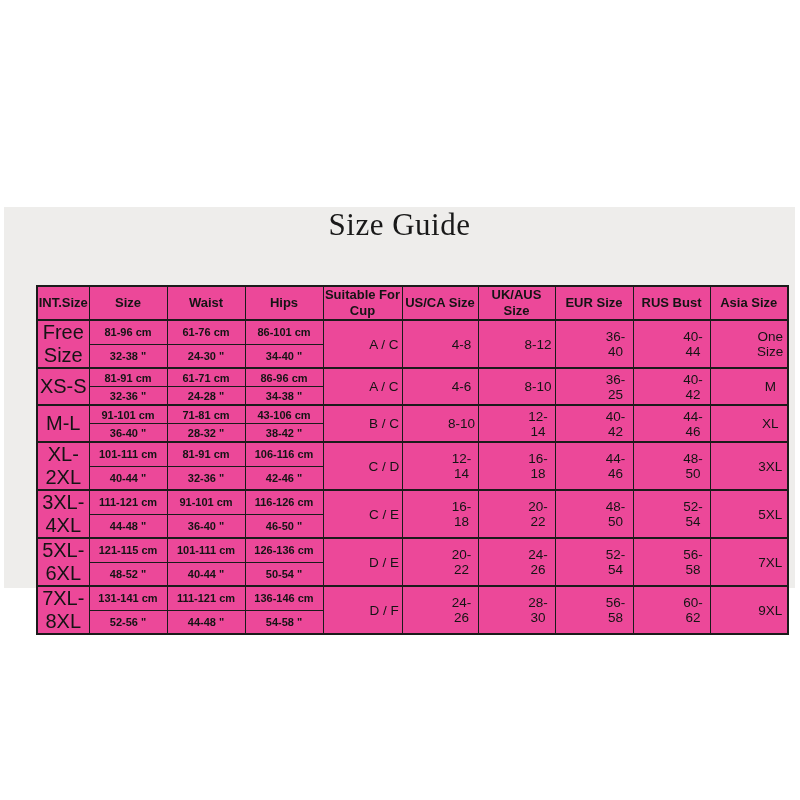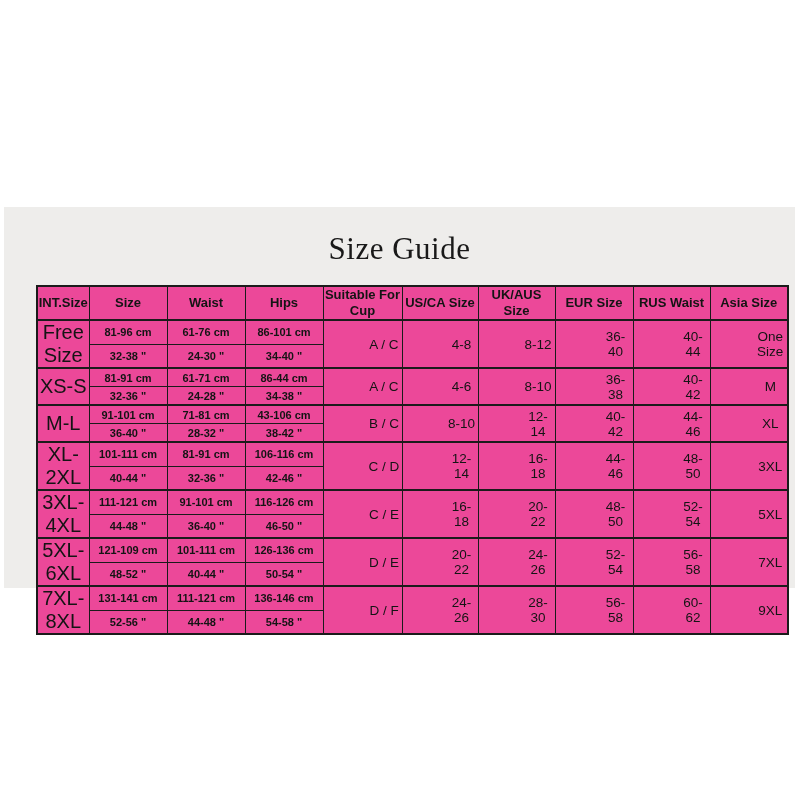--- a/index.html
+++ b/index.html
@@ -11,21 +11,20 @@
     overflow: hidden;
   }
   .panel {
     position: absolute;
     left: 4px; top: 207px;
     width: 791px; height: 381px;
     background: #eeedeb;
   }
   .title {
     margin: 0;
-    padding-top: 24px;
     text-align: center;
     font-family: "Liberation Serif", serif;
     font-weight: 400;
     font-size: 31px;
     letter-spacing: 0.5px;
     color: #191919;
   }
   table.size-table {
     position: absolute;
     left: 32px; top: 78px;
@@ -82,21 +81,21 @@
     <thead>
       <tr>
         <th>INT.Size</th>
         <th>Size</th>
         <th>Waist</th>
         <th>Hips</th>
         <th>Suitable For Cup</th>
         <th>US/CA Size</th>
         <th>UK/AUS Size</th>
         <th>EUR Size</th>
-        <th>RUS Waist</th>
+        <th>RUS Bust</th>
         <th>Asia Size</th>
       </tr>
     </thead>
 
     <tbody>
       <tr>
         <td class="label" rowspan="2">Free Size</td>
         <td class="meas">81-96 cm</td>
         <td class="meas">61-76 cm</td>
         <td class="meas">86-101 cm</td>
@@ -112,25 +111,25 @@
         <td class="meas">24-30 "</td>
         <td class="meas">34-40 "</td>
       </tr>
     </tbody>
 
     <tbody>
       <tr>
         <td class="label" rowspan="2">XS-S</td>
         <td class="meas">81-91 cm</td>
         <td class="meas">61-71 cm</td>
-        <td class="meas">86-44 cm</td>
+        <td class="meas">86-96 cm</td>
         <td class="val" rowspan="2">A / C</td>
         <td class="val" rowspan="2">4-6</td>
         <td class="val" rowspan="2">8-10</td>
-        <td class="val" rowspan="2">36-38</td>
+        <td class="val" rowspan="2">36-25</td>
         <td class="val" rowspan="2">40-42</td>
         <td class="val" rowspan="2">M</td>
       </tr>
       <tr>
         <td class="meas">32-36 "</td>
         <td class="meas">24-28 "</td>
         <td class="meas">34-38 "</td>
       </tr>
     </tbody>
 
@@ -190,21 +189,21 @@
       <tr>
         <td class="meas">44-48 "</td>
         <td class="meas">36-40 "</td>
         <td class="meas">46-50 "</td>
       </tr>
     </tbody>
 
     <tbody>
       <tr>
         <td class="label" rowspan="2">5XL-6XL</td>
-        <td class="meas">121-109 cm</td>
+        <td class="meas">121-115 cm</td>
         <td class="meas">101-111 cm</td>
         <td class="meas">126-136 cm</td>
         <td class="val" rowspan="2">D / E</td>
         <td class="val" rowspan="2">20-22</td>
         <td class="val" rowspan="2">24-26</td>
         <td class="val" rowspan="2">52-54</td>
         <td class="val" rowspan="2">56-58</td>
         <td class="val" rowspan="2">7XL</td>
       </tr>
       <tr>

